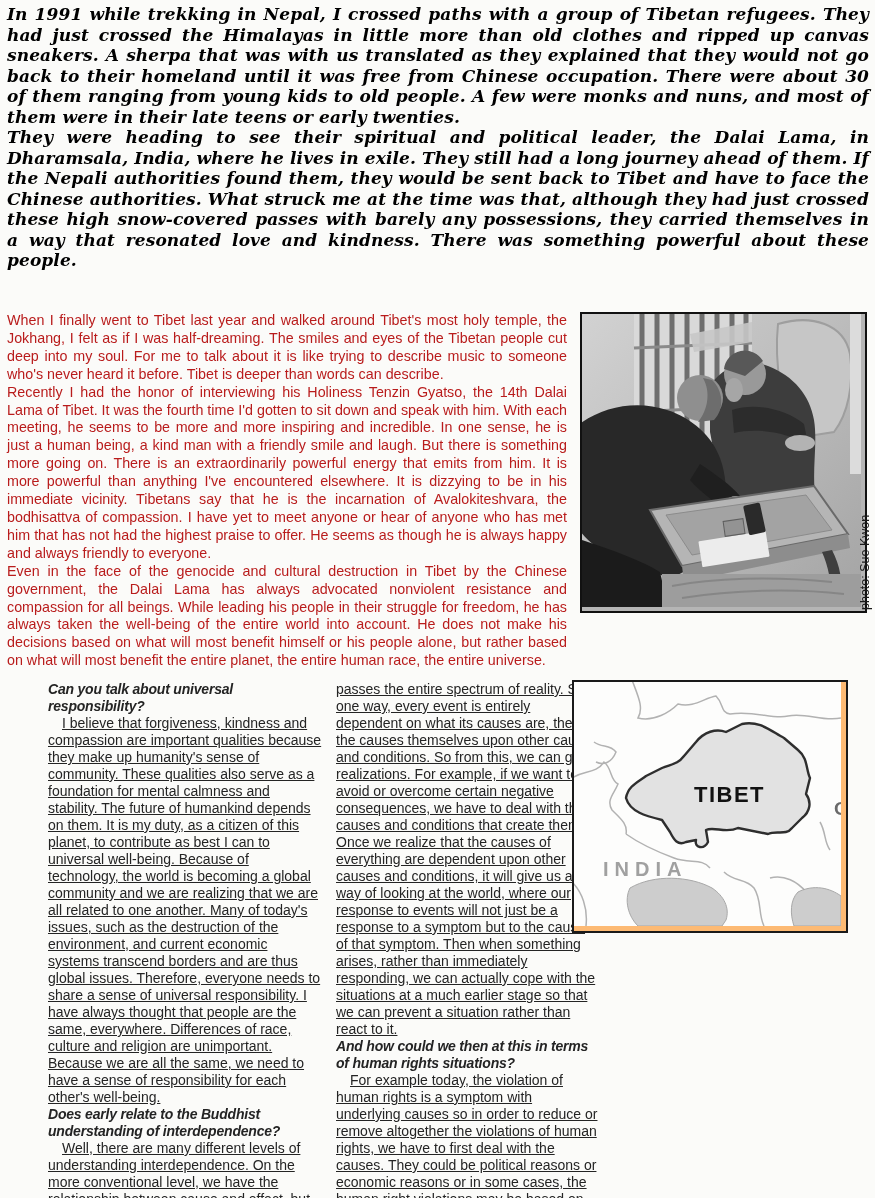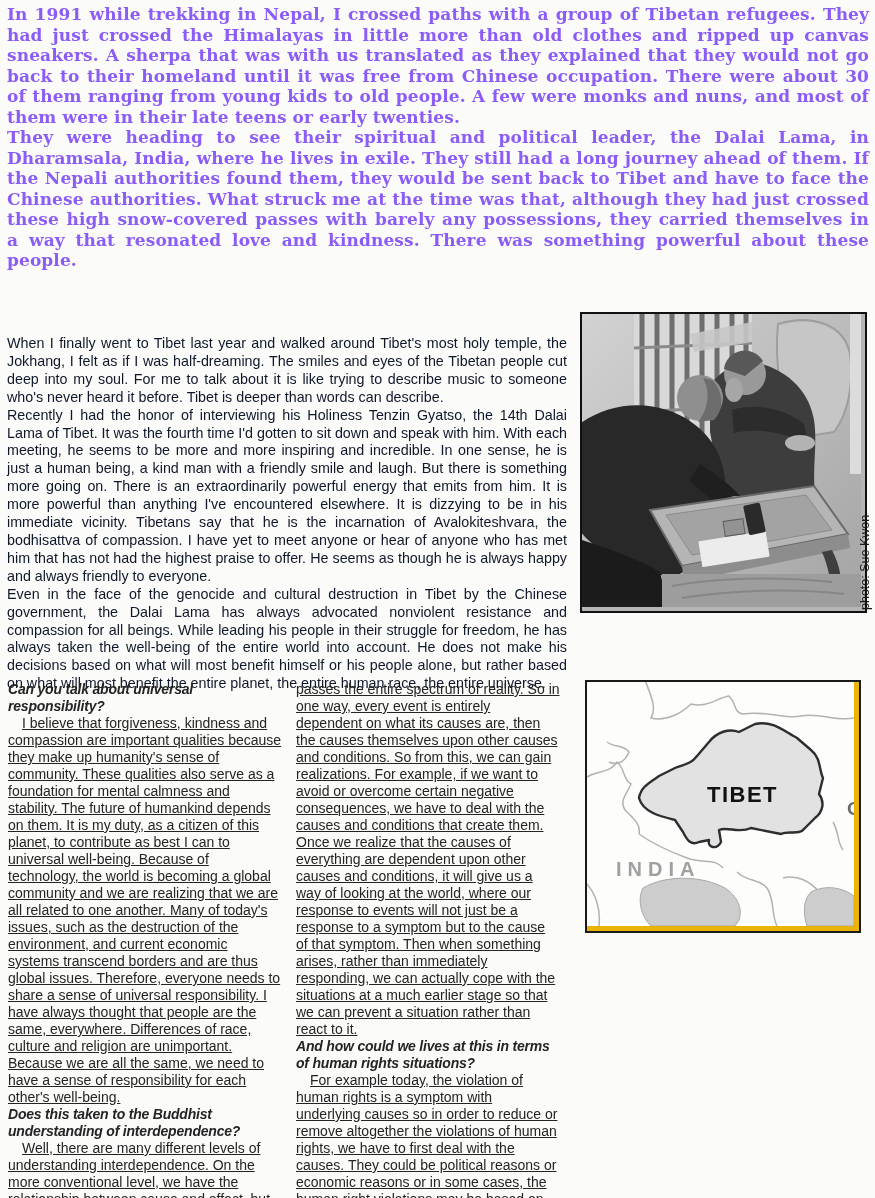--- a/index.html
+++ b/index.html
@@ -7,30 +7,29 @@
     width:875px;height:1198px;position:relative;overflow:hidden;
     background:#fbfbf9;font-family:"Liberation Sans",sans-serif;
   }
   .page{position:absolute;inset:0;}
   p{margin:0;}
 
   
   .intro{
     position:absolute;left:7px;top:4px;width:862px;
     font-family:"DejaVu Serif",serif;font-weight:700;
-    font-size:17px;line-height:20.5px;color:#8b5cf6;
-    text-align:justify;letter-spacing:.1px;
+    font-size:17px;line-height:20.5px;color:#000000;
+    text-align:justify;letter-spacing:.1px;font-style:italic;
   }
 
   
   .body-text{
     position:absolute;left:7px;top:312px;width:560px;
-    font-size:14.3px;line-height:17.9px;color:#0f172a;
+    font-size:14.3px;line-height:17.9px;color:#b91c1c;
     text-align:justify;
-    margin-top:23px;
   }
 
   
   .photo{
     position:absolute;left:580px;top:312px;width:283px;height:297px;
     border:2px solid #111;background:#b5b5b5;overflow:hidden;
   }
   .photo svg{display:block;}
   .photo-credit{
     position:absolute;left:858px;top:492px;height:118px;width:15px;
@@ -42,32 +41,32 @@
   .pullout{
     position:absolute;left:7px;top:620px;width:858px;
     font-family:"DejaVu Serif",serif;font-weight:700;
     font-size:18.5px;line-height:22.5px;color:#0c0c0c;
     text-align:justify;
   }
 
   
   .col{
     position:absolute;top:681px;bottom:0;overflow:hidden;
-    font-size:14px;line-height:17px;color:#242424;text-align:left;
+    font-size:14px;line-height:17px;color:#242424;text-align:left;margin-left:40px;
   }
   .col1{left:8px;width:274px;}
   .col2{left:296px;width:264px;}
   .col .q{font-weight:700;font-style:italic;letter-spacing:-.2px;}
   .col .a{text-indent:14px;text-decoration:underline;}
   .col .a.cont{text-indent:0;}
 
   
   .map{
-    position:absolute;left:585px;top:680px;width:272px;height:249px;
-    border:2.5px solid #1a1a1a;background:#eab308;overflow:hidden;
+    position:absolute;left:572px;top:680px;width:272px;height:249px;
+    border:2.5px solid #1a1a1a;background:#fdba74;overflow:hidden;
   }
   .map svg{display:block;}
 </style>
 </head>
 <body>
 
 <div class="page">
 
   <div class="intro">
     <p>In 1991 while trekking in Nepal, I crossed paths with a group of Tibetan refugees. They had just crossed the Himalayas in little more than old clothes and ripped up canvas sneakers. A sherpa that was with us translated as they explained that they would not go back to their homeland until it was free from Chinese occupation. There were about 30 of them ranging from young kids to old people. A few were monks and nuns, and most of them were in their late teens or early twenties.</p>
@@ -142,27 +141,27 @@
       <rect x="80" y="260" width="199" height="33" fill="#9d9d9d"></rect>
       <path d="M90,272 C130,264 190,262 250,268 M100,284 C150,276 210,274 262,280" stroke="#868686" stroke-width="2" fill="none"></path>
     </svg>
   </div>
   <div class="photo-credit">photo: Sue Kwon</div>
 
 
   <div class="col col1">
     <p class="q">Can you talk about universal responsibility?</p>
     <p class="a">I believe that forgiveness, kindness and compassion are important qualities because they make up humanity's sense of community. These qualities also serve as a foundation for mental calmness and stability. The future of humankind depends on them. It is my duty, as a citizen of this planet, to contribute as best I can to universal well-being. Because of technology, the world is becoming a global community and we are realizing that we are all related to one another. Many of today's issues, such as the destruction of the environment, and current economic systems transcend borders and are thus global issues. Therefore, everyone needs to share a sense of universal responsibility. I have always thought that people are the same, everywhere. Differences of race, culture and religion are unimportant. Because we are all the same, we need to have a sense of responsibility for each other's well-being.</p>
-    <p class="q">Does this taken to the Buddhist understanding of interdependence?</p>
+    <p class="q">Does early relate to the Buddhist understanding of interdependence?</p>
     <p class="a">Well, there are many different levels of understanding interdependence. On the more conventional level, we have the relationship between cause and effect, but on a deeper level of understanding, interdependence is more pervasive and encom-</p>
   </div>
 
   <div class="col col2">
     <p class="a cont">passes the entire spectrum of reality. So in one way, every event is entirely dependent on what its causes are, then the causes themselves upon other causes and conditions. So from this, we can gain realizations. For example, if we want to avoid or overcome certain negative consequences, we have to deal with the causes and conditions that create them. Once we realize that the causes of everything are dependent upon other causes and conditions, it will give us a way of looking at the world, where our response to events will not just be a response to a symptom but to the cause of that symptom. Then when something arises, rather than immediately responding, we can actually cope with the situations at a much earlier stage so that we can prevent a situation rather than react to it.</p>
-    <p class="q">And how could we lives at this in terms of human rights situations?</p>
+    <p class="q">And how could we then at this in terms of human rights situations?</p>
     <p class="a">For example today, the violation of human rights is a symptom with underlying causes so in order to reduce or remove altogether the violations of human rights, we have to first deal with the causes. They could be political reasons or economic reasons or in some cases, the human right violations may be based on personal vengeance or revenge on the part of the</p>
   </div>
 
   <div class="map">
     <svg width="267" height="244" viewBox="0 0 267 244" xmlns="http://www.w3.org/2000/svg">
       <rect width="267" height="244" fill="#fdfdfc"></rect>
 
       <g stroke="#b2b2b2" stroke-width="1.5" fill="none">
         <path d="M58,-2 C64,14 70,26 64,36 C80,40 96,30 104,22 C120,26 130,16 142,14 C150,22 146,30 156,32 C180,28 200,38 214,34 C232,30 248,40 267,36"></path>
         <path d="M-2,96 C10,88 22,92 30,80 C38,86 36,98 44,102 C40,112 32,118 38,128 C46,136 54,142 52,152"></path>

